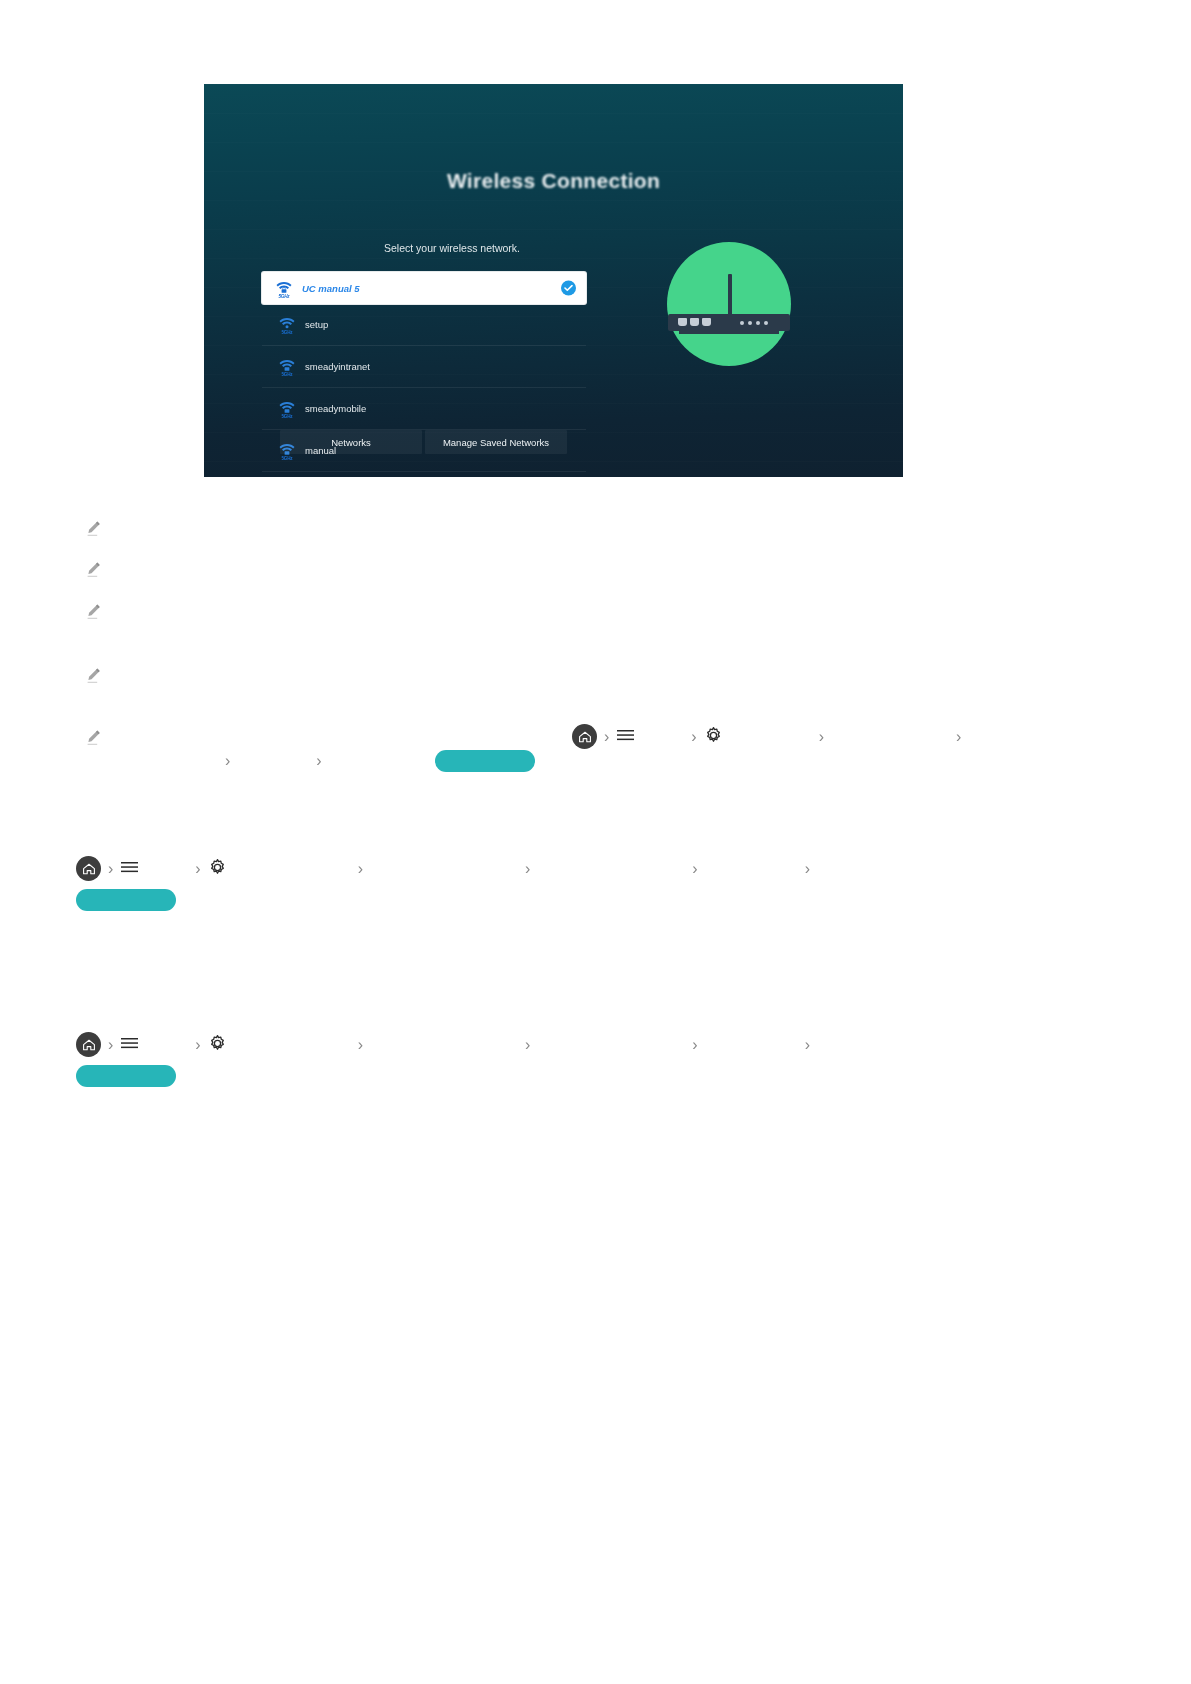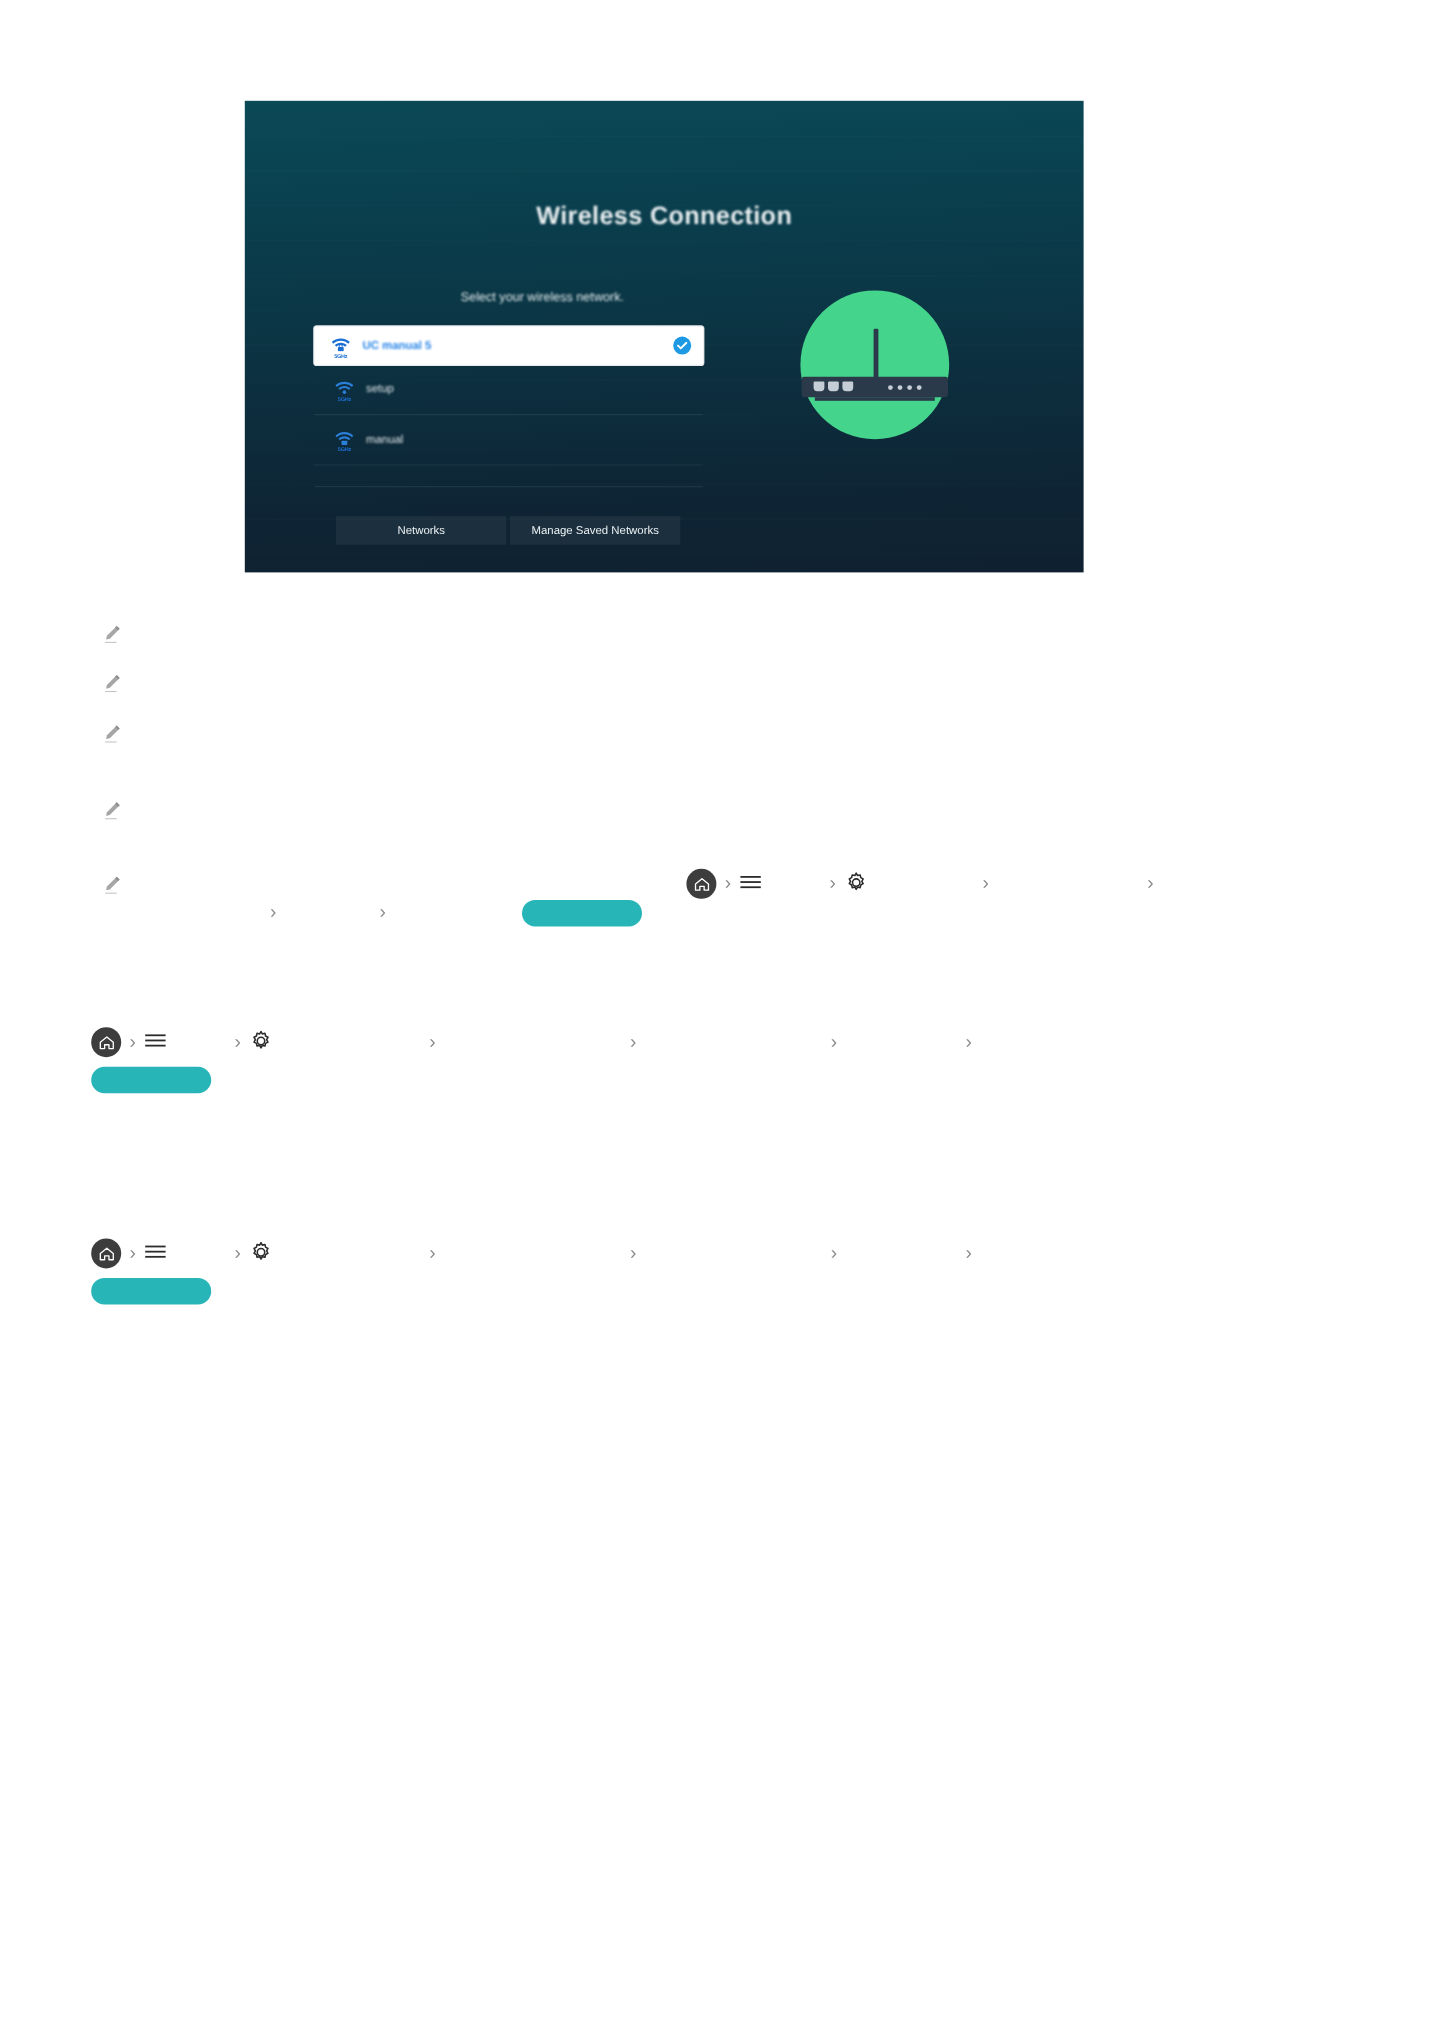--- a/index.html
+++ b/index.html
@@ -87,20 +87,21 @@
     padding-left: 16px;
     border-bottom: 1px solid rgba(255,255,255,0.07);
   }
   .net-row.selected {
     background: #ffffff;
     border-bottom: none;
     border-radius: 2px;
     padding-left: 13px;
     height: 32px;
     box-shadow: 0 0 0 1px rgba(255,255,255,0.9);
+    font-style: italic;
   }
   .net-row.spacer { border-bottom: 1px solid rgba(255,255,255,0.07); height: 18px; }
 
   .wifi-icon {
     width: 18px;
     height: 19px;
     position: relative;
     flex: 0 0 18px;
     margin-right: 9px;
   }
@@ -304,21 +305,43 @@
         <svg width="18" height="14" viewBox="0 0 18 14">
           <path d="M9 3.1C5.9 3.1 3.3 4.3 1.5 6.1l1.3 1.3C4.3 5.9 6.5 4.9 9 4.9s4.7 1 6.2 2.5l1.3-1.3C14.7 4.3 12.1 3.1 9 3.1z" fill="#2a7fd8"></path>
           <path d="M9 6.6c-2 0-3.8.8-5 2l1.3 1.3C6.2 9 7.5 8.4 9 8.4s2.8.6 3.7 1.5L14 8.6c-1.2-1.2-3-2-5-2z" fill="#2a7fd8"></path>
           <circle cx="9" cy="11.8" r="1.5" fill="#2a7fd8"></circle>
         </svg>
         <span class="wifi-band">5GHz</span>
       </span>
       <span class="net-name">setup</span>
     </div>
 
-
+    <div class="net-row">
+      <span class="wifi-icon">
+        <svg width="18" height="14" viewBox="0 0 18 14">
+          <path d="M9 3.1C5.9 3.1 3.3 4.3 1.5 6.1l1.3 1.3C4.3 5.9 6.5 4.9 9 4.9s4.7 1 6.2 2.5l1.3-1.3C14.7 4.3 12.1 3.1 9 3.1z" fill="#2a7fd8"></path>
+          <path d="M9 6.6c-2 0-3.8.8-5 2l1.3 1.3C6.2 9 7.5 8.4 9 8.4s2.8.6 3.7 1.5L14 8.6c-1.2-1.2-3-2-5-2z" fill="#2a7fd8"></path>
+          <rect x="6.6" y="10.2" width="4.8" height="3.6" rx="0.5" fill="#2a7fd8"></rect>
+        </svg>
+        <span class="wifi-band">5GHz</span>
+      </span>
+      <span class="net-name">smeadyintranet</span>
+    </div>
+
+    <div class="net-row">
+      <span class="wifi-icon">
+        <svg width="18" height="14" viewBox="0 0 18 14">
+          <path d="M9 3.1C5.9 3.1 3.3 4.3 1.5 6.1l1.3 1.3C4.3 5.9 6.5 4.9 9 4.9s4.7 1 6.2 2.5l1.3-1.3C14.7 4.3 12.1 3.1 9 3.1z" fill="#2a7fd8"></path>
+          <path d="M9 6.6c-2 0-3.8.8-5 2l1.3 1.3C6.2 9 7.5 8.4 9 8.4s2.8.6 3.7 1.5L14 8.6c-1.2-1.2-3-2-5-2z" fill="#2a7fd8"></path>
+          <rect x="6.6" y="10.2" width="4.8" height="3.6" rx="0.5" fill="#2a7fd8"></rect>
+        </svg>
+        <span class="wifi-band">5GHz</span>
+      </span>
+      <span class="net-name">smeadymobile</span>
+    </div>
 
     <div class="net-row">
       <span class="wifi-icon">
         <svg width="18" height="14" viewBox="0 0 18 14">
           <path d="M9 3.1C5.9 3.1 3.3 4.3 1.5 6.1l1.3 1.3C4.3 5.9 6.5 4.9 9 4.9s4.7 1 6.2 2.5l1.3-1.3C14.7 4.3 12.1 3.1 9 3.1z" fill="#2a7fd8"></path>
           <path d="M9 6.6c-2 0-3.8.8-5 2l1.3 1.3C6.2 9 7.5 8.4 9 8.4s2.8.6 3.7 1.5L14 8.6c-1.2-1.2-3-2-5-2z" fill="#2a7fd8"></path>
           <rect x="6.6" y="10.2" width="4.8" height="3.6" rx="0.5" fill="#2a7fd8"></rect>
         </svg>
         <span class="wifi-band">5GHz</span>
       </span>

